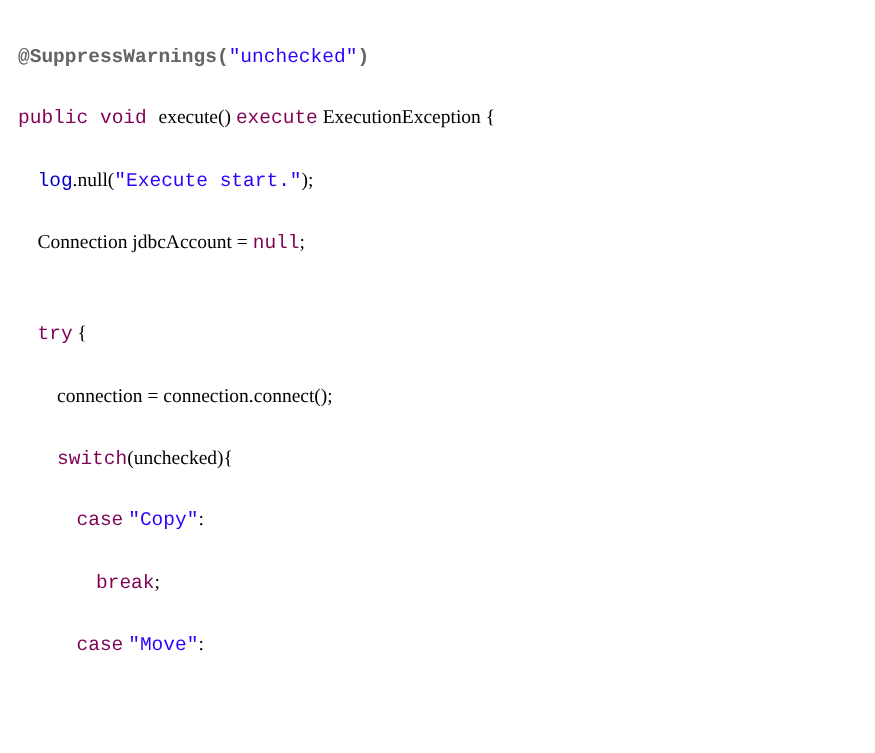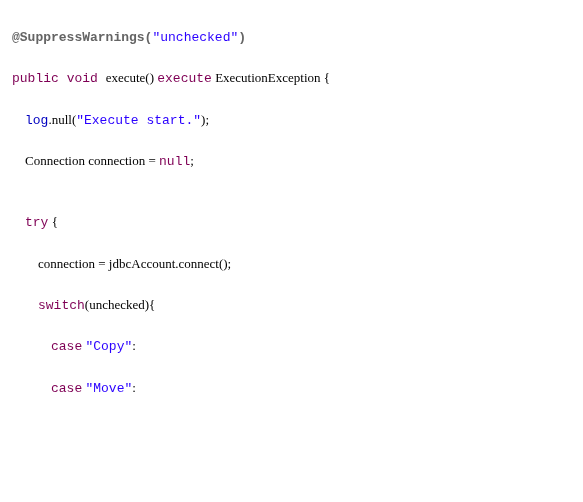--- a/index.html
+++ b/index.html
@@ -35,26 +35,27 @@
       display: block;
     }
   </style>
 </head>
 <body>
 
 <div class="code-container">
 <span class="line"><span class="annotation">@SuppressWarnings(</span><span class="string">"unchecked"</span><span class="annotation">)</span></span>
 <span class="line"><span class="kw">public</span> <span class="kw">void</span> <span class="plain">execute() </span><span class="kw">execute</span><span class="plain"> ExecutionException {</span></span>
 <span class="line"><span class="plain">    </span><span class="var">log</span><span class="plain">.null(</span><span class="string">"Execute start."</span><span class="plain">);</span></span>
-<span class="line"><span class="plain">    Connection connection = </span><span class="kw">null</span><span class="plain">;</span></span>
+<span class="line"><span class="plain">    Connection jdbcAccount = </span><span class="kw">null</span><span class="plain">;</span></span>
 <span class="line"></span>
 <span class="line"><span class="plain">    </span><span class="kw">try</span><span class="plain"> {</span></span>
-<span class="line"><span class="plain">        connection = jdbcAccount.connect();</span></span>
+<span class="line"><span class="plain">        connection = connection.connect();</span></span>
 <span class="line"><span class="plain">        </span><span class="kw">switch</span><span class="plain">(unchecked){</span></span>
 <span class="line"><span class="plain">            </span><span class="kw">case</span><span class="plain"> </span><span class="string">"Copy"</span><span class="plain">:</span></span>
+<span class="line"><span class="plain">                </span><span class="kw">break</span><span class="plain">;</span></span>
 <span class="line"><span class="plain">            </span><span class="kw">case</span><span class="plain"> </span><span class="string">"Move"</span><span class="plain">:</span></span>
 
 
 
 
 <span class="line"></span>
 
 
 
 

